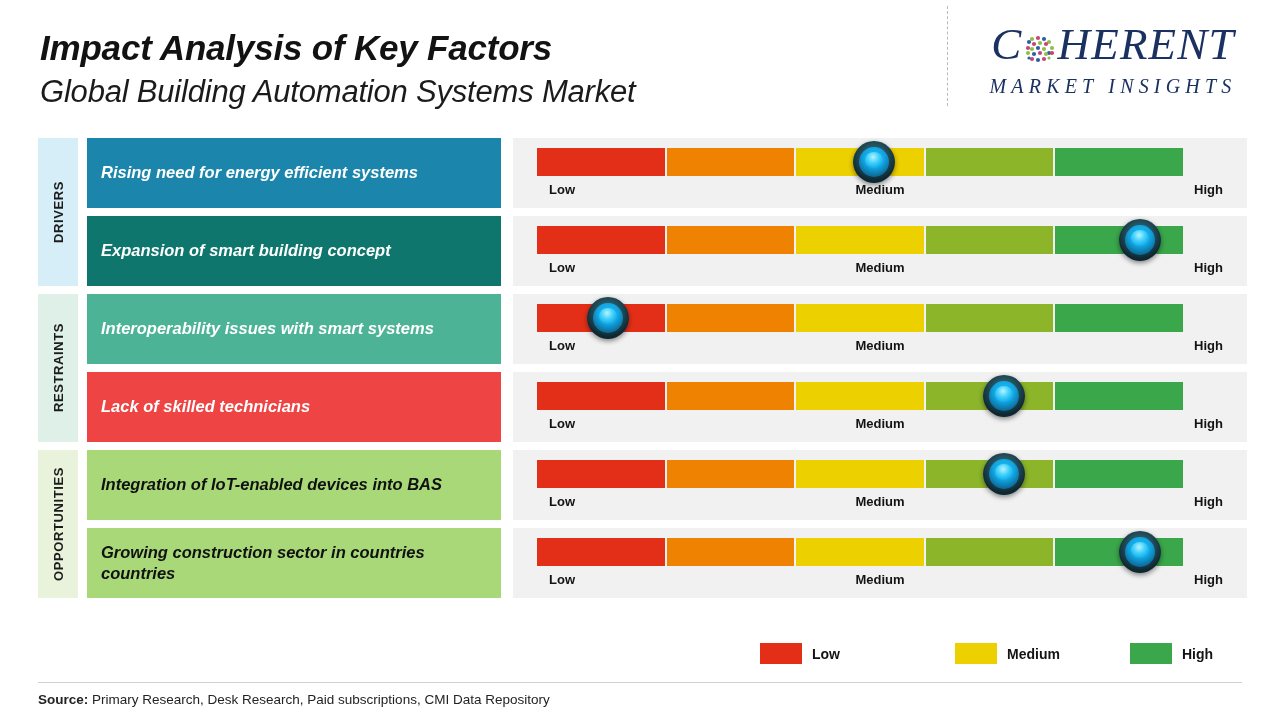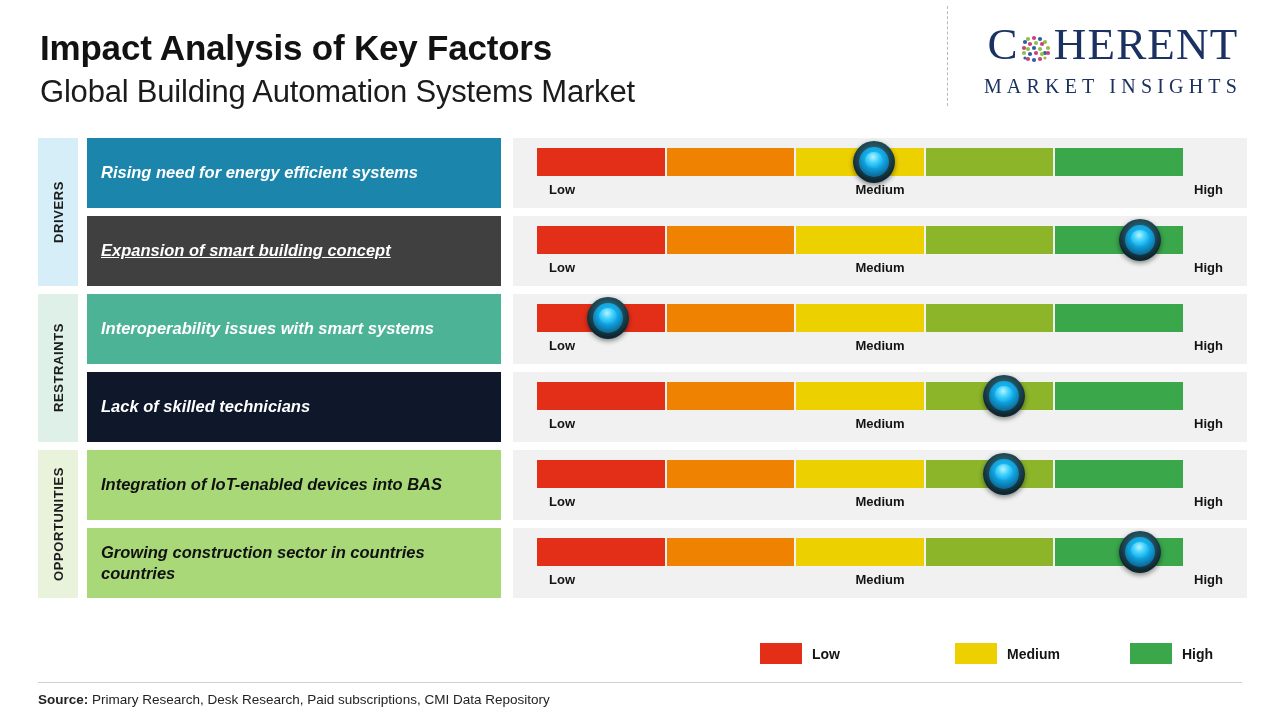--- a/index.html
+++ b/index.html
@@ -5,21 +5,21 @@
   * { box-sizing: border-box; margin: 0; padding: 0; }
   html, body {
     width: 1280px; height: 720px;
     background: #ffffff;
     font-family: "Liberation Sans", sans-serif;
     overflow: hidden;
   }
   #page { position: relative; width: 1280px; height: 720px; background: #fff; }
 
   
-  #header { position: absolute; left: 0; top: 0; width: 1030px; height: 130px; }
+  #header { position: absolute; left: 0; top: 0; width: 1030px; height: 130px; font-style: italic; }
   #title-block { position: absolute; left: 40px; top: 28px; }
   #main-title {
     font-size: 35px; font-weight: bold; color: #121212;
     letter-spacing: -0.2px; line-height: 1.12;
   }
   #sub-title {
     font-size: 31px; font-weight: normal; color: #1b1b1b;
     line-height: 1.2; margin-top: 6px; letter-spacing: -0.2px;
   }
   #header-divider {
@@ -196,21 +196,21 @@
               </div>
             </div>
             <div class="gauge-labels">
               <span class="g-lab low">Low</span>
               <span class="g-lab med">Medium</span>
               <span class="g-lab high">High</span>
             </div>
           </div>
         </div>
         <div class="factor-row" style="position: absolute; top: 78px; left: 0px; width: 1280px;">
-          <div class="factor-box" style="background: #404040; color: rgb(255, 255, 255); text-decoration: underline;">
+          <div class="factor-box" style="background: #0f766e; color: rgb(255, 255, 255);">
             <span>Expansion of smart building concept</span>
           </div>
           <div class="gauge-panel">
             <div class="gauge-bar">
               <div class="gauge-seg" style="background: rgb(228, 47, 24);"></div>
               <div class="gauge-seg" style="background: rgb(239, 130, 0);"></div>
               <div class="gauge-seg" style="background: rgb(237, 208, 0);"></div>
               <div class="gauge-seg" style="background: rgb(140, 181, 42);"></div>
               <div class="gauge-seg" style="background: rgb(58, 167, 74);"></div>
               <div class="marker" title="High" style="left: 93%;">
@@ -249,21 +249,21 @@
               </div>
             </div>
             <div class="gauge-labels">
               <span class="g-lab low">Low</span>
               <span class="g-lab med">Medium</span>
               <span class="g-lab high">High</span>
             </div>
           </div>
         </div>
         <div class="factor-row" style="position: absolute; top: 78px; left: 0px; width: 1280px;">
-          <div class="factor-box" style="background: #0f172a; color: rgb(255, 255, 255);">
+          <div class="factor-box" style="background: #ef4444; color: rgb(255, 255, 255);">
             <span>Lack of skilled technicians</span>
           </div>
           <div class="gauge-panel">
             <div class="gauge-bar">
               <div class="gauge-seg" style="background: rgb(228, 47, 24);"></div>
               <div class="gauge-seg" style="background: rgb(239, 130, 0);"></div>
               <div class="gauge-seg" style="background: rgb(237, 208, 0);"></div>
               <div class="gauge-seg" style="background: rgb(140, 181, 42);"></div>
               <div class="gauge-seg" style="background: rgb(58, 167, 74);"></div>
               <div class="marker" title="Medium-High" style="left: 72%;">

